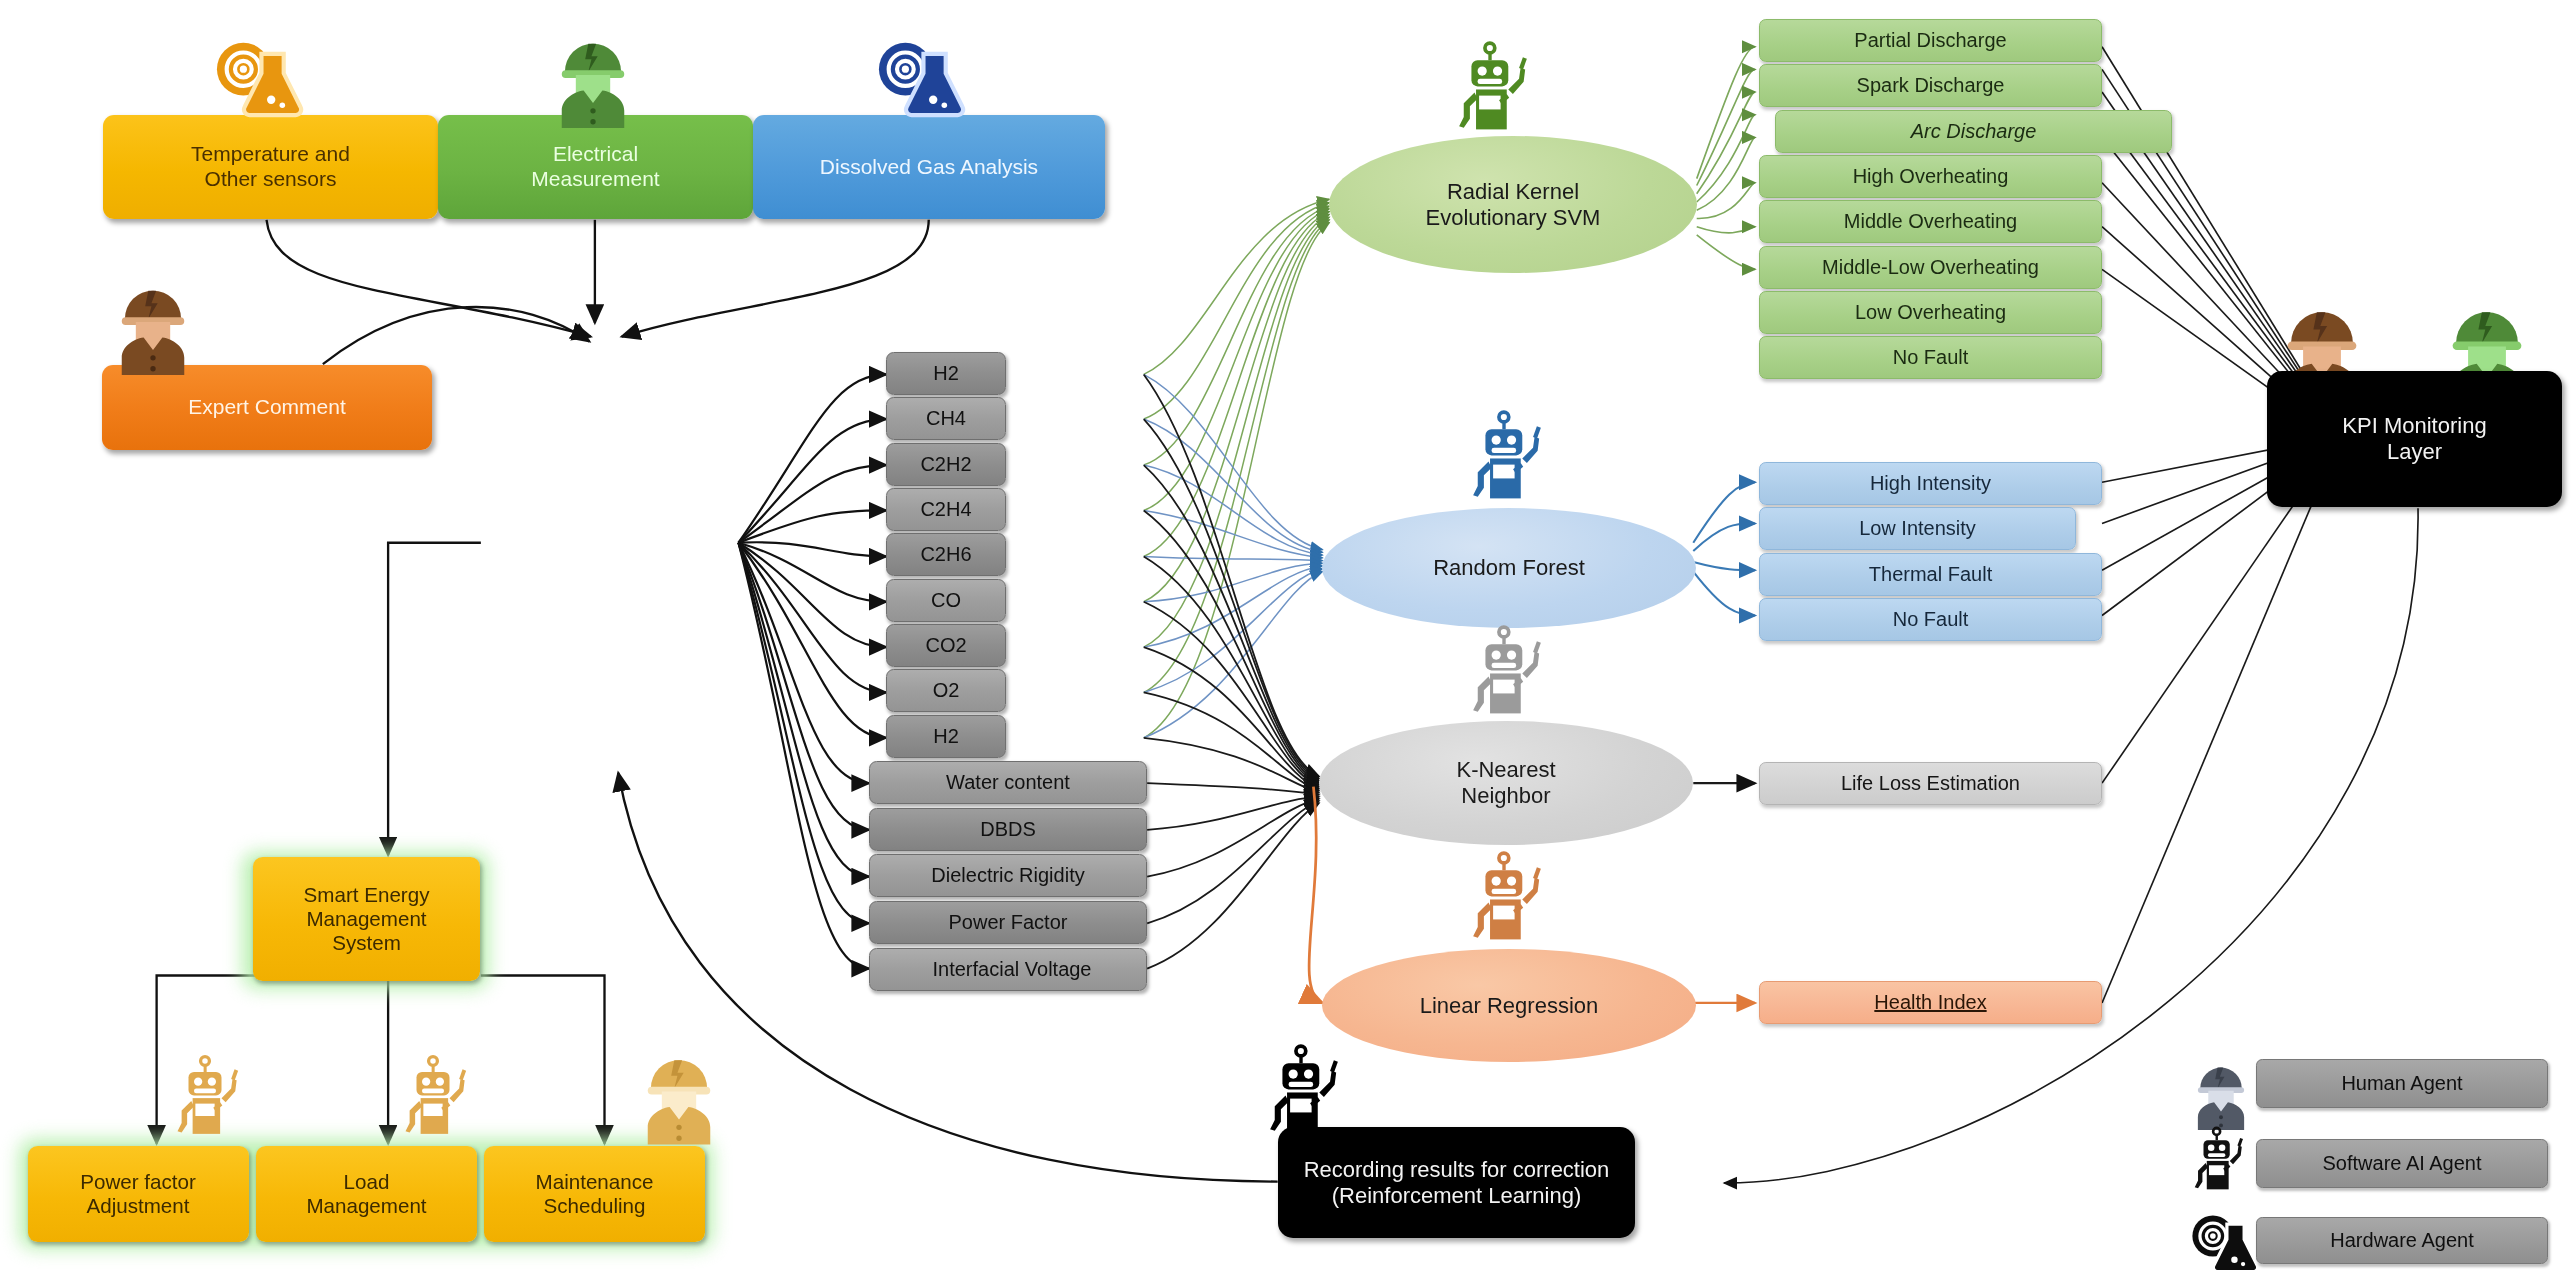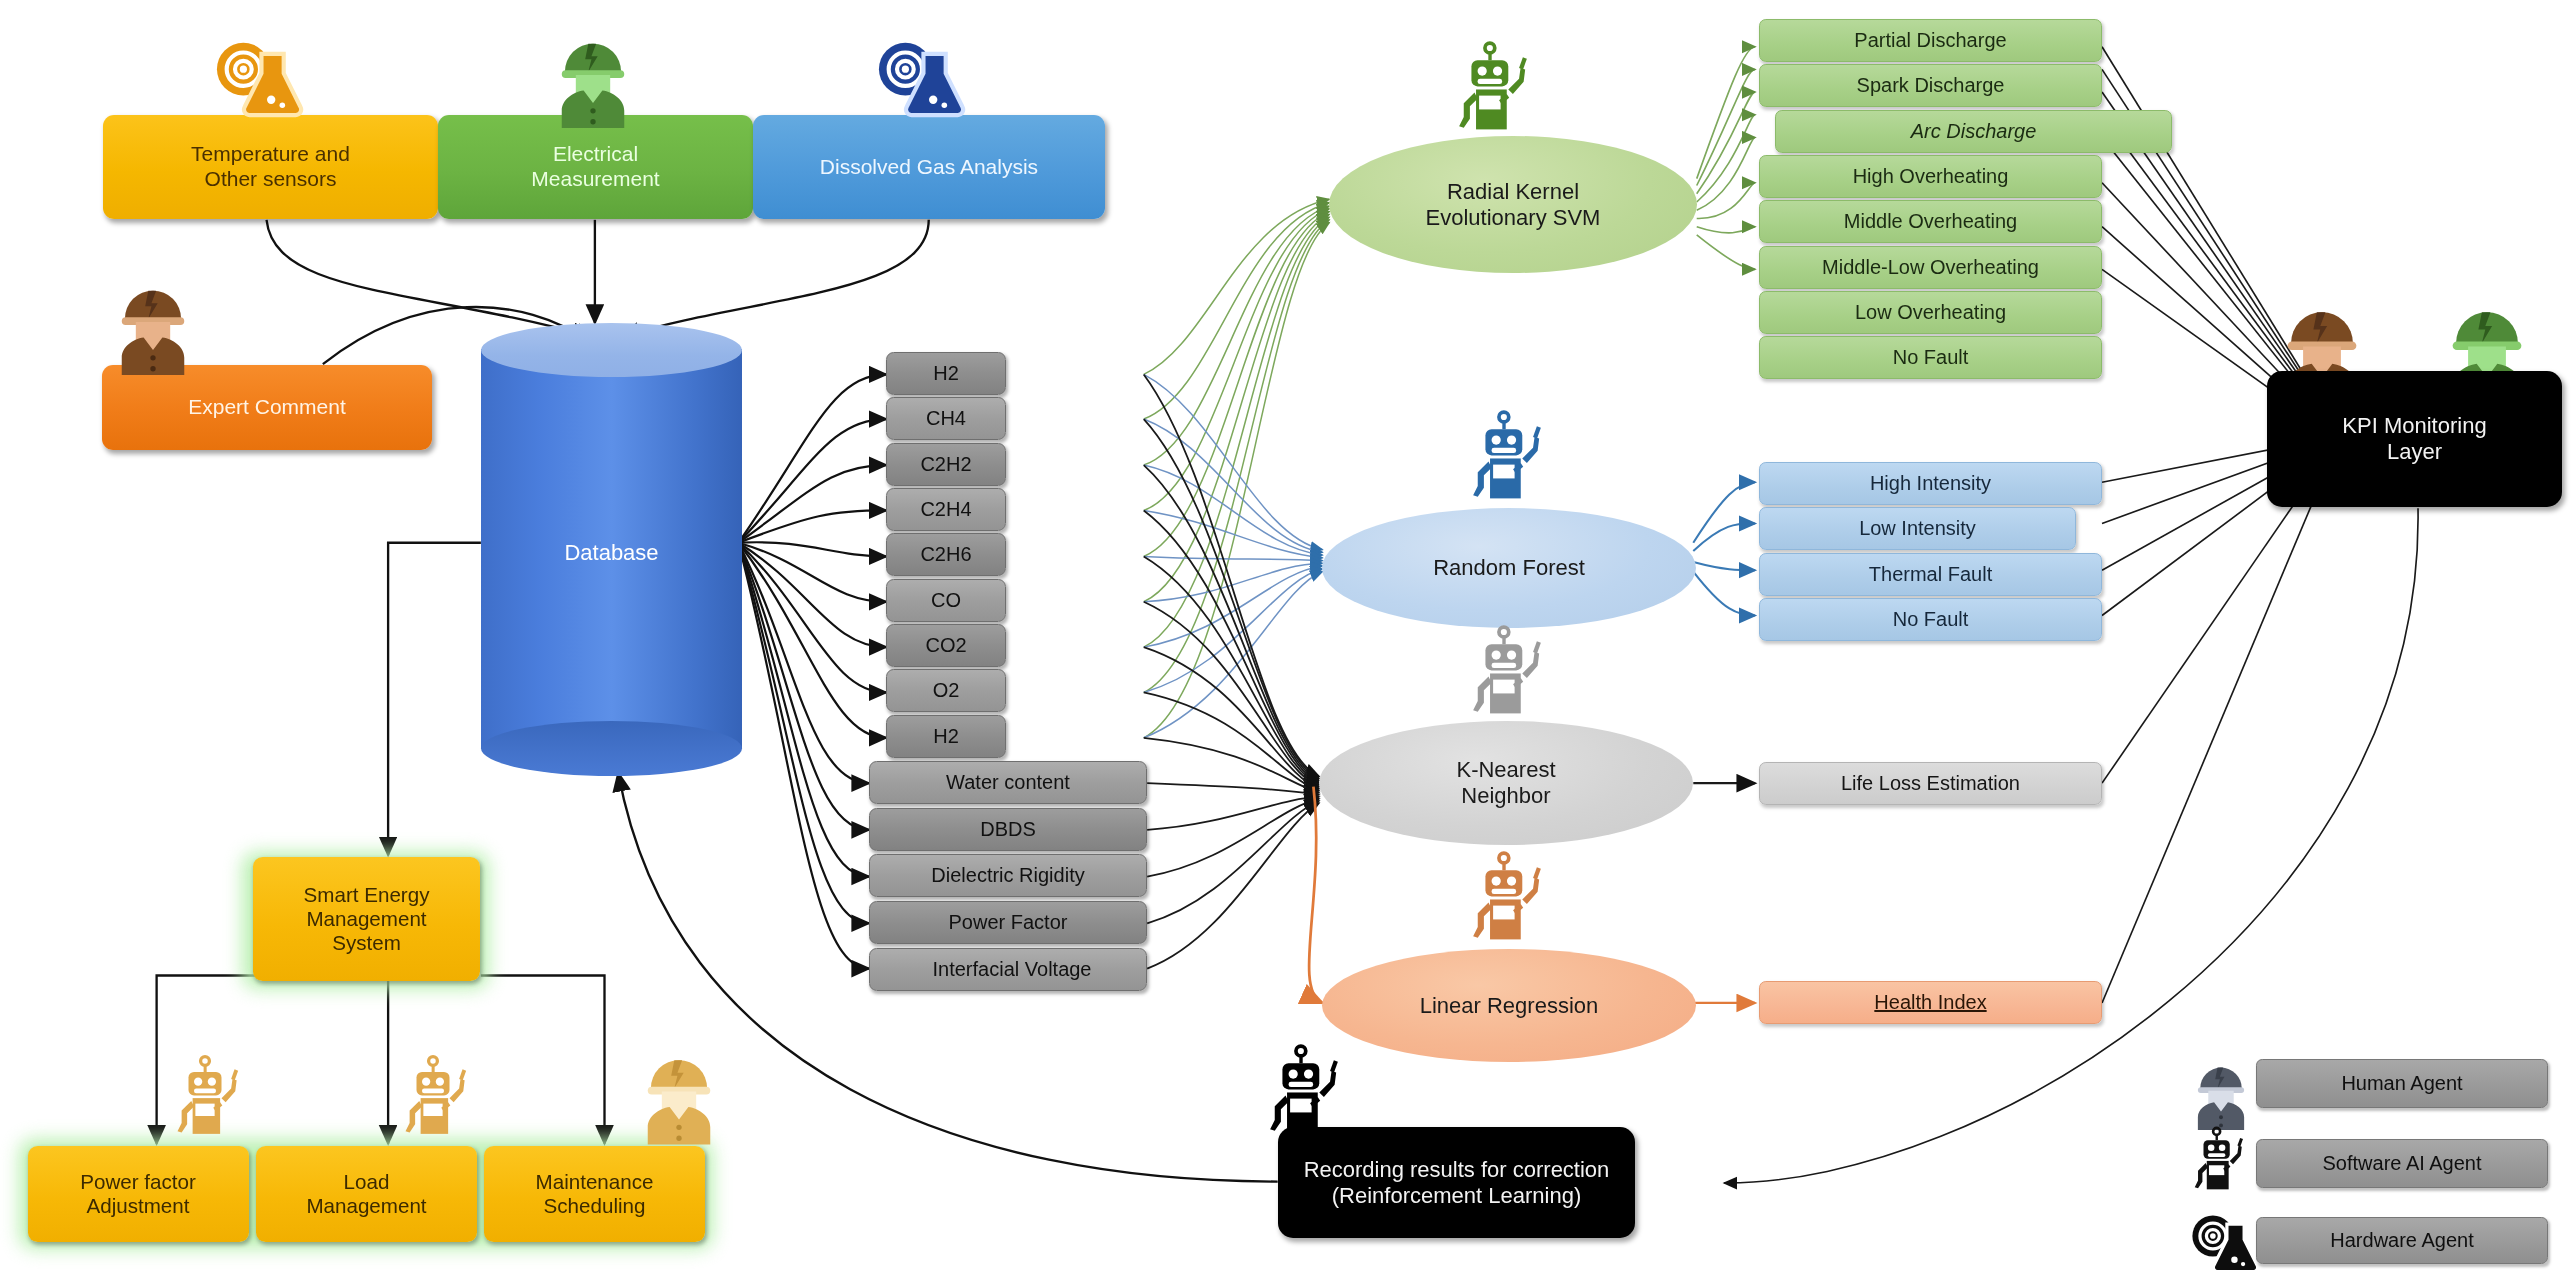--- a/index.html
+++ b/index.html
@@ -268,26 +268,20 @@
     <path d="M14 28 a18 18 0 0 1 36 0 z" fill="#7a4a22"></path>
     <path d="M29 10 l5 0 -3 8 4 0 -6 10 2 -8 -4 0 z" fill="#56321a"></path>
     <rect x="12" y="27" width="40" height="5" rx="2.5" fill="#dba77a"></rect>
     <path d="M21 30 h22 v11 a11 11 0 0 1 -22 0 z" fill="#e8b28a"></path>
     <path d="M12 64 v-11 c0-7 7-12 14-13 l6 8 6-8 c7 1 14 6 14 13 v11 z" fill="#7a4a22"></path>
     <circle cx="32" cy="53" r="1.7" fill="#4a2a12"></circle>
         <circle cx="32" cy="60" r="1.7" fill="#4a2a12"></circle>
   </svg>
 </div>
 
-<div class="cyl" style="left:481px;top:323px;width:261px;height:453px;">
-  <div class="body"></div>
-  <div class="top"></div>
-  <div class="bot"></div>
-  <div class="lbl">Database</div>
-</div>
 
 <div style="position:absolute;left:886px;top:352px;">
   <div class="node chip" style="left:0;top:0;width:120px;height:43px;">
         <span>H2</span>
       </div>
   <div class="node chip lt" style="left:0;top:45px;width:120px;height:43px;">
         <span>CH4</span>
       </div>
   <div class="node chip" style="left:0;top:91px;width:120px;height:43px;">
         <span>C2H2</span>

